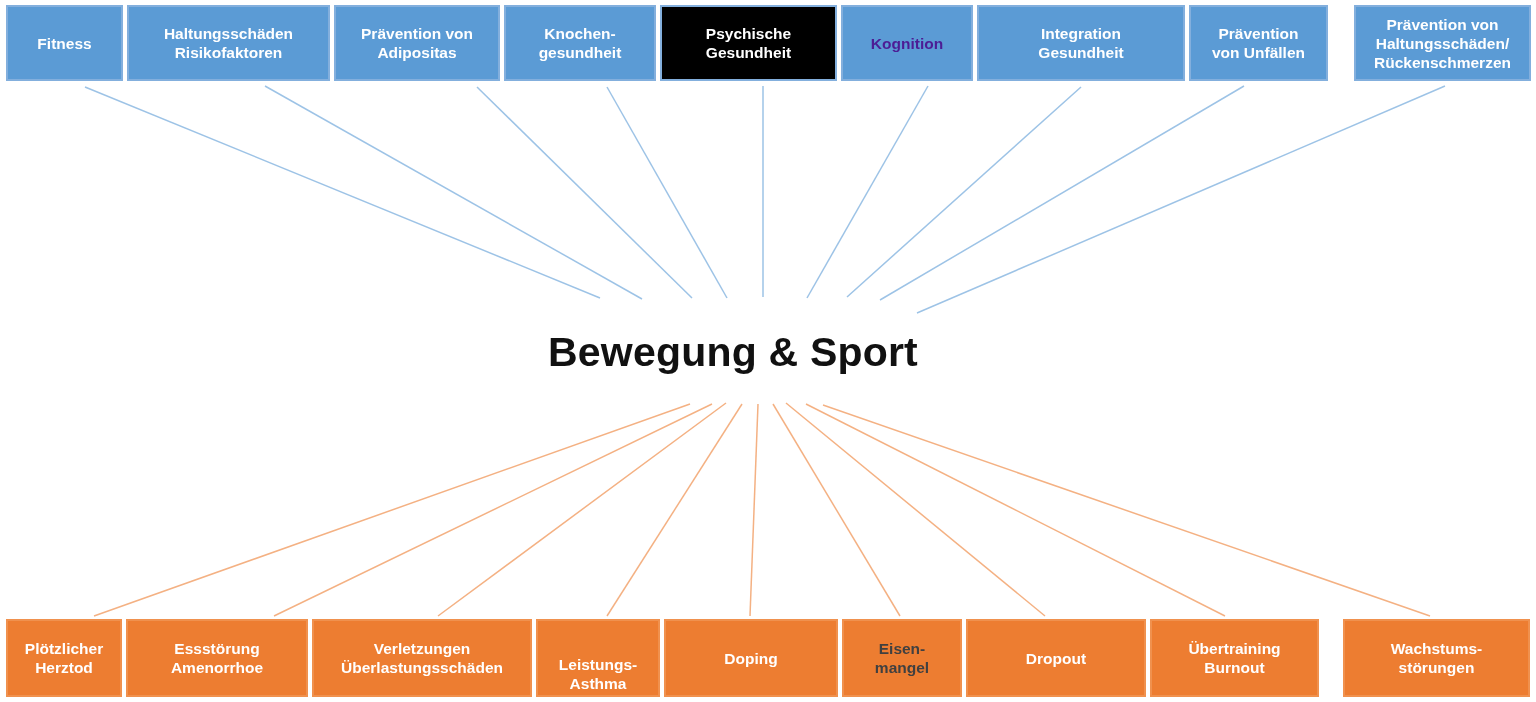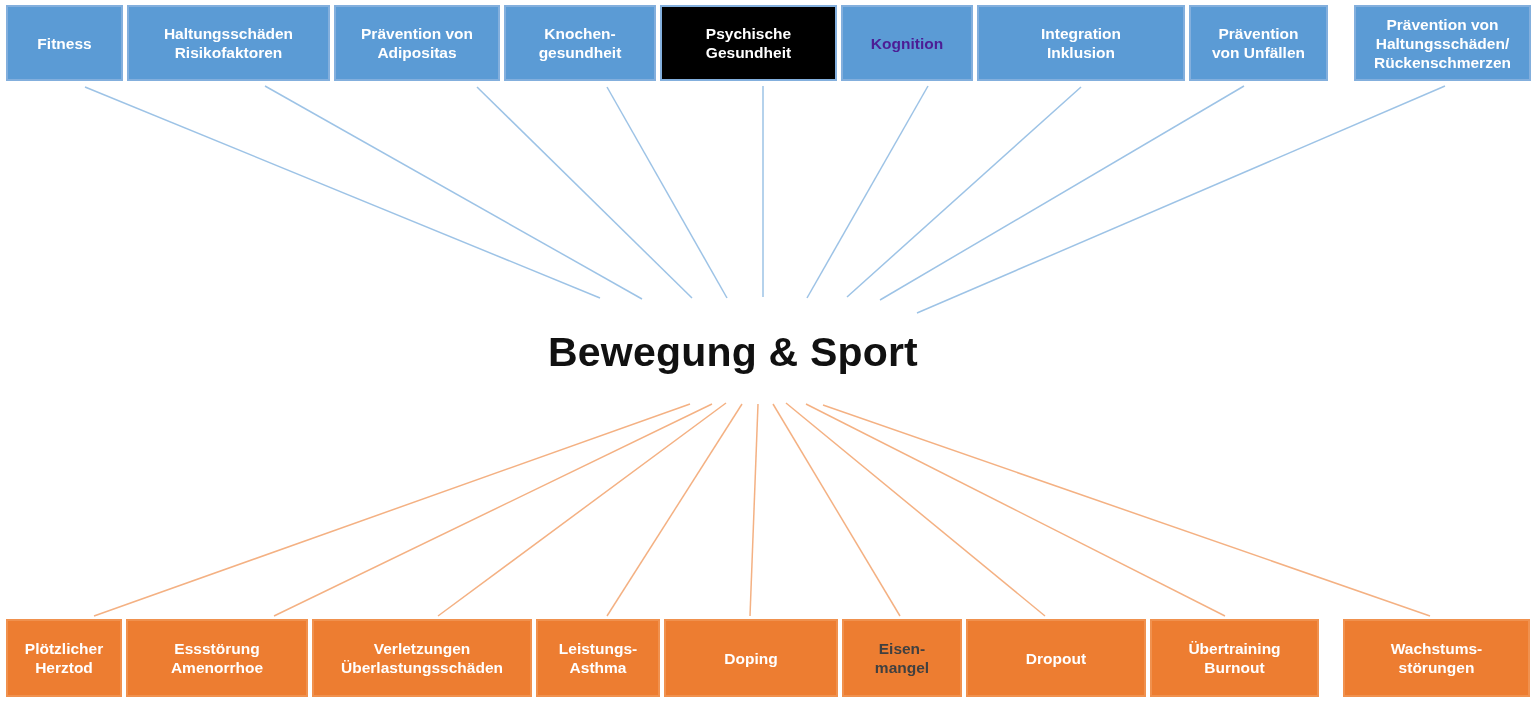--- a/index.html
+++ b/index.html
@@ -92,36 +92,36 @@
       <div class="box top-box" style="left: 127px; width: 203px; background: rgb(91, 155, 213); border-color: rgb(131, 175, 221); color: rgb(255, 255, 255);"><span>Haltungsschäden
 Risikofaktoren</span></div>
       <div class="box top-box" style="left: 334px; width: 166px; background: rgb(91, 155, 213); border-color: rgb(131, 175, 221); color: rgb(255, 255, 255);"><span>Prävention von
 Adipositas</span></div>
       <div class="box top-box" style="left: 504px; width: 152px; background: rgb(91, 155, 213); border-color: rgb(131, 175, 221); color: rgb(255, 255, 255);"><span>Knochen-
 gesundheit</span></div>
       <div class="box top-box" style="left: 660px; width: 177px; background: #000000; border-color: rgb(131, 175, 221); color: rgb(255, 255, 255);"><span>Psychische
 Gesundheit</span></div>
       <div class="box top-box" style="left: 841px; width: 132px; background: rgb(91, 155, 213); border-color: rgb(131, 175, 221); color: #4c1d95;"><span>Kognition</span></div>
       <div class="box top-box" style="left: 977px; width: 208px; background: rgb(91, 155, 213); border-color: rgb(131, 175, 221); color: rgb(255, 255, 255);"><span>Integration
-Inklusion</span></div>
+Gesundheit</span></div>
       <div class="box top-box" style="left: 1189px; width: 139px; background: rgb(91, 155, 213); border-color: rgb(131, 175, 221); color: rgb(255, 255, 255);"><span>Prävention
 von Unfällen</span></div>
       <div class="box top-box" style="left: 1354px; width: 177px; background: rgb(91, 155, 213); border-color: rgb(131, 175, 221); color: rgb(255, 255, 255);"><span>Prävention von
 Haltungsschäden/
 Rückenschmerzen</span></div>
     </div>
   <div class="center-label" style="color: rgb(17, 17, 17);">Bewegung &amp; Sport</div>
   <div id="bottom-row">
       <div class="box bottom-box" style="left: 6px; width: 116px; background: rgb(237, 125, 49); border-color: rgb(240, 145, 78); color: rgb(255, 255, 255);"><span>Plötzlicher
 Herztod</span></div>
       <div class="box bottom-box" style="left: 126px; width: 182px; background: rgb(237, 125, 49); border-color: rgb(240, 145, 78); color: rgb(255, 255, 255);"><span>Essstörung
 Amenorrhoe</span></div>
       <div class="box bottom-box" style="left: 312px; width: 220px; background: rgb(237, 125, 49); border-color: rgb(240, 145, 78); color: rgb(255, 255, 255);"><span>Verletzungen
 Überlastungsschäden</span></div>
-      <div class="box bottom-box" style="left: 536px; width: 124px; background: rgb(237, 125, 49); border-color: rgb(240, 145, 78); color: rgb(255, 255, 255);"><span>Leistungs-
+      <div class="box bottom-box" style="left: 536px; width: 124px; background: rgb(237, 125, 49); border-color: rgb(240, 145, 78); color: rgb(255, 255, 255); align-items: flex-end;"><span>Leistungs-
 Asthma</span></div>
       <div class="box bottom-box" style="left: 664px; width: 174px; background: rgb(237, 125, 49); border-color: rgb(240, 145, 78); color: rgb(255, 255, 255);"><span>Doping</span></div>
       <div class="box bottom-box" style="left: 842px; width: 120px; background: rgb(237, 125, 49); border-color: rgb(240, 145, 78); color: #404040;"><span>Eisen-
 mangel</span></div>
       <div class="box bottom-box" style="left: 966px; width: 180px; background: rgb(237, 125, 49); border-color: rgb(240, 145, 78); color: rgb(255, 255, 255);"><span>Dropout</span></div>
       <div class="box bottom-box" style="left: 1150px; width: 169px; background: rgb(237, 125, 49); border-color: rgb(240, 145, 78); color: rgb(255, 255, 255);"><span>Übertraining
 Burnout</span></div>
       <div class="box bottom-box" style="left: 1343px; width: 187px; background: rgb(237, 125, 49); border-color: rgb(240, 145, 78); color: rgb(255, 255, 255);"><span>Wachstums-
 störungen</span></div>
     </div>

